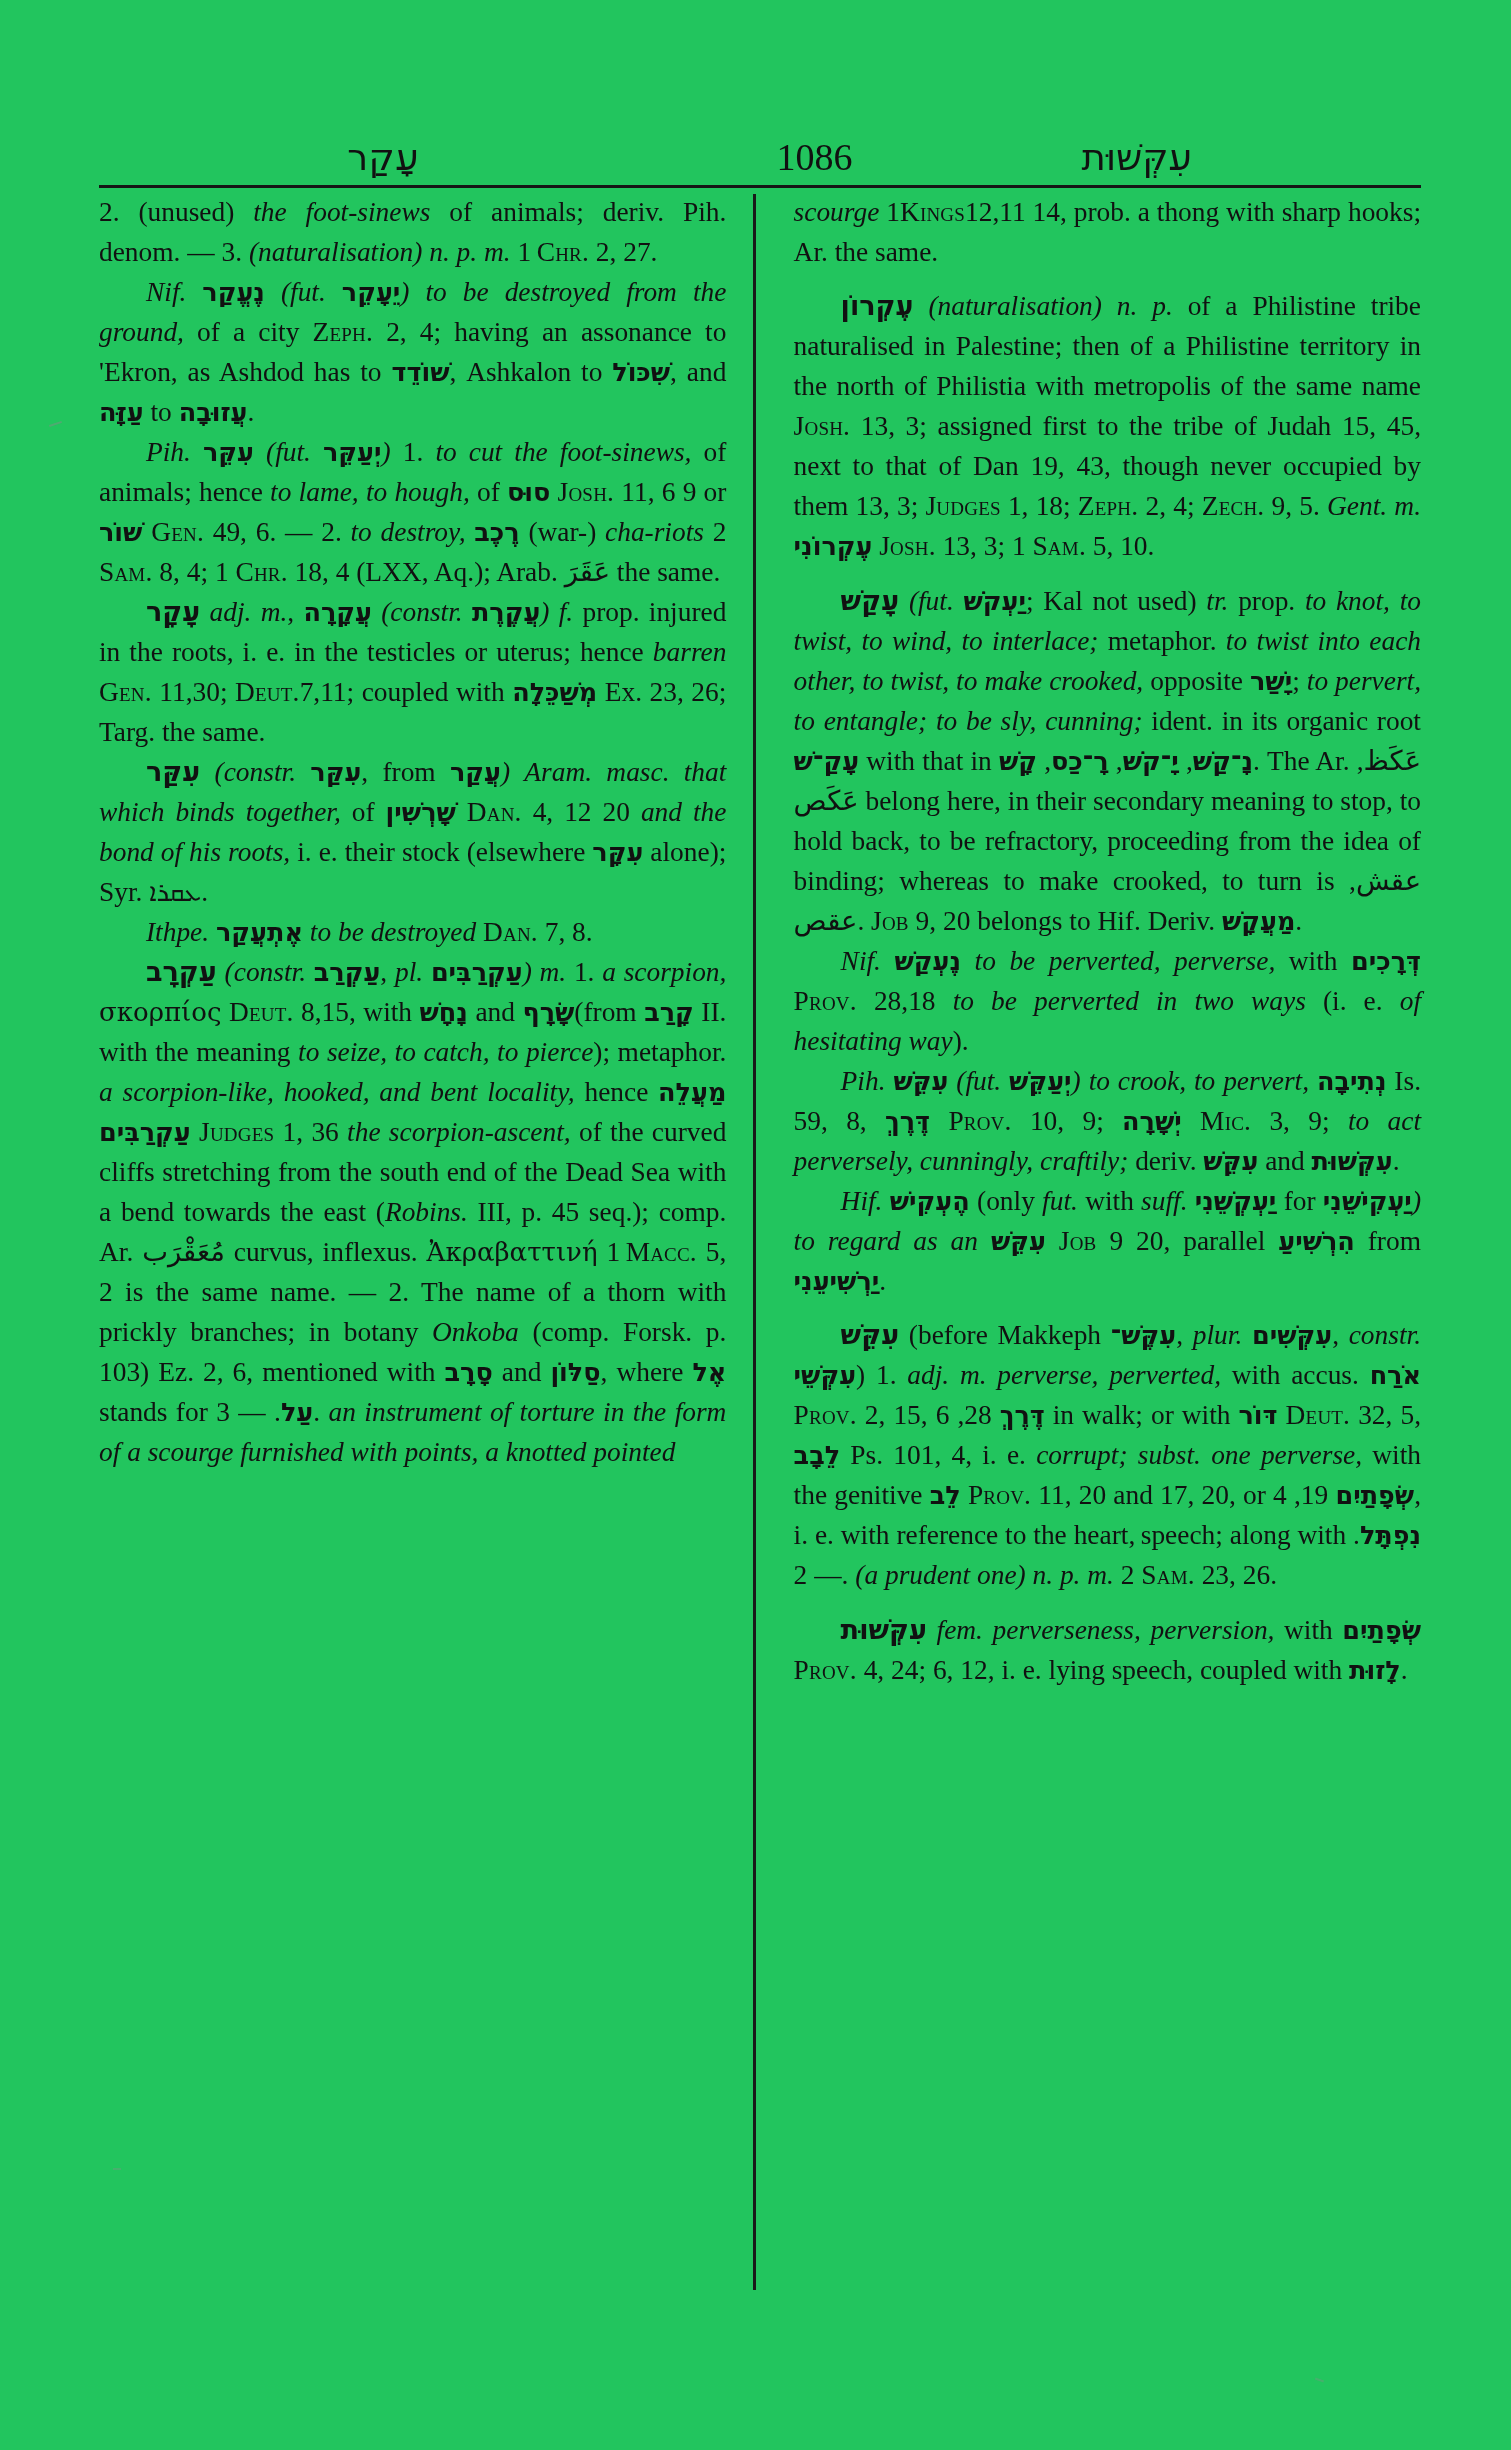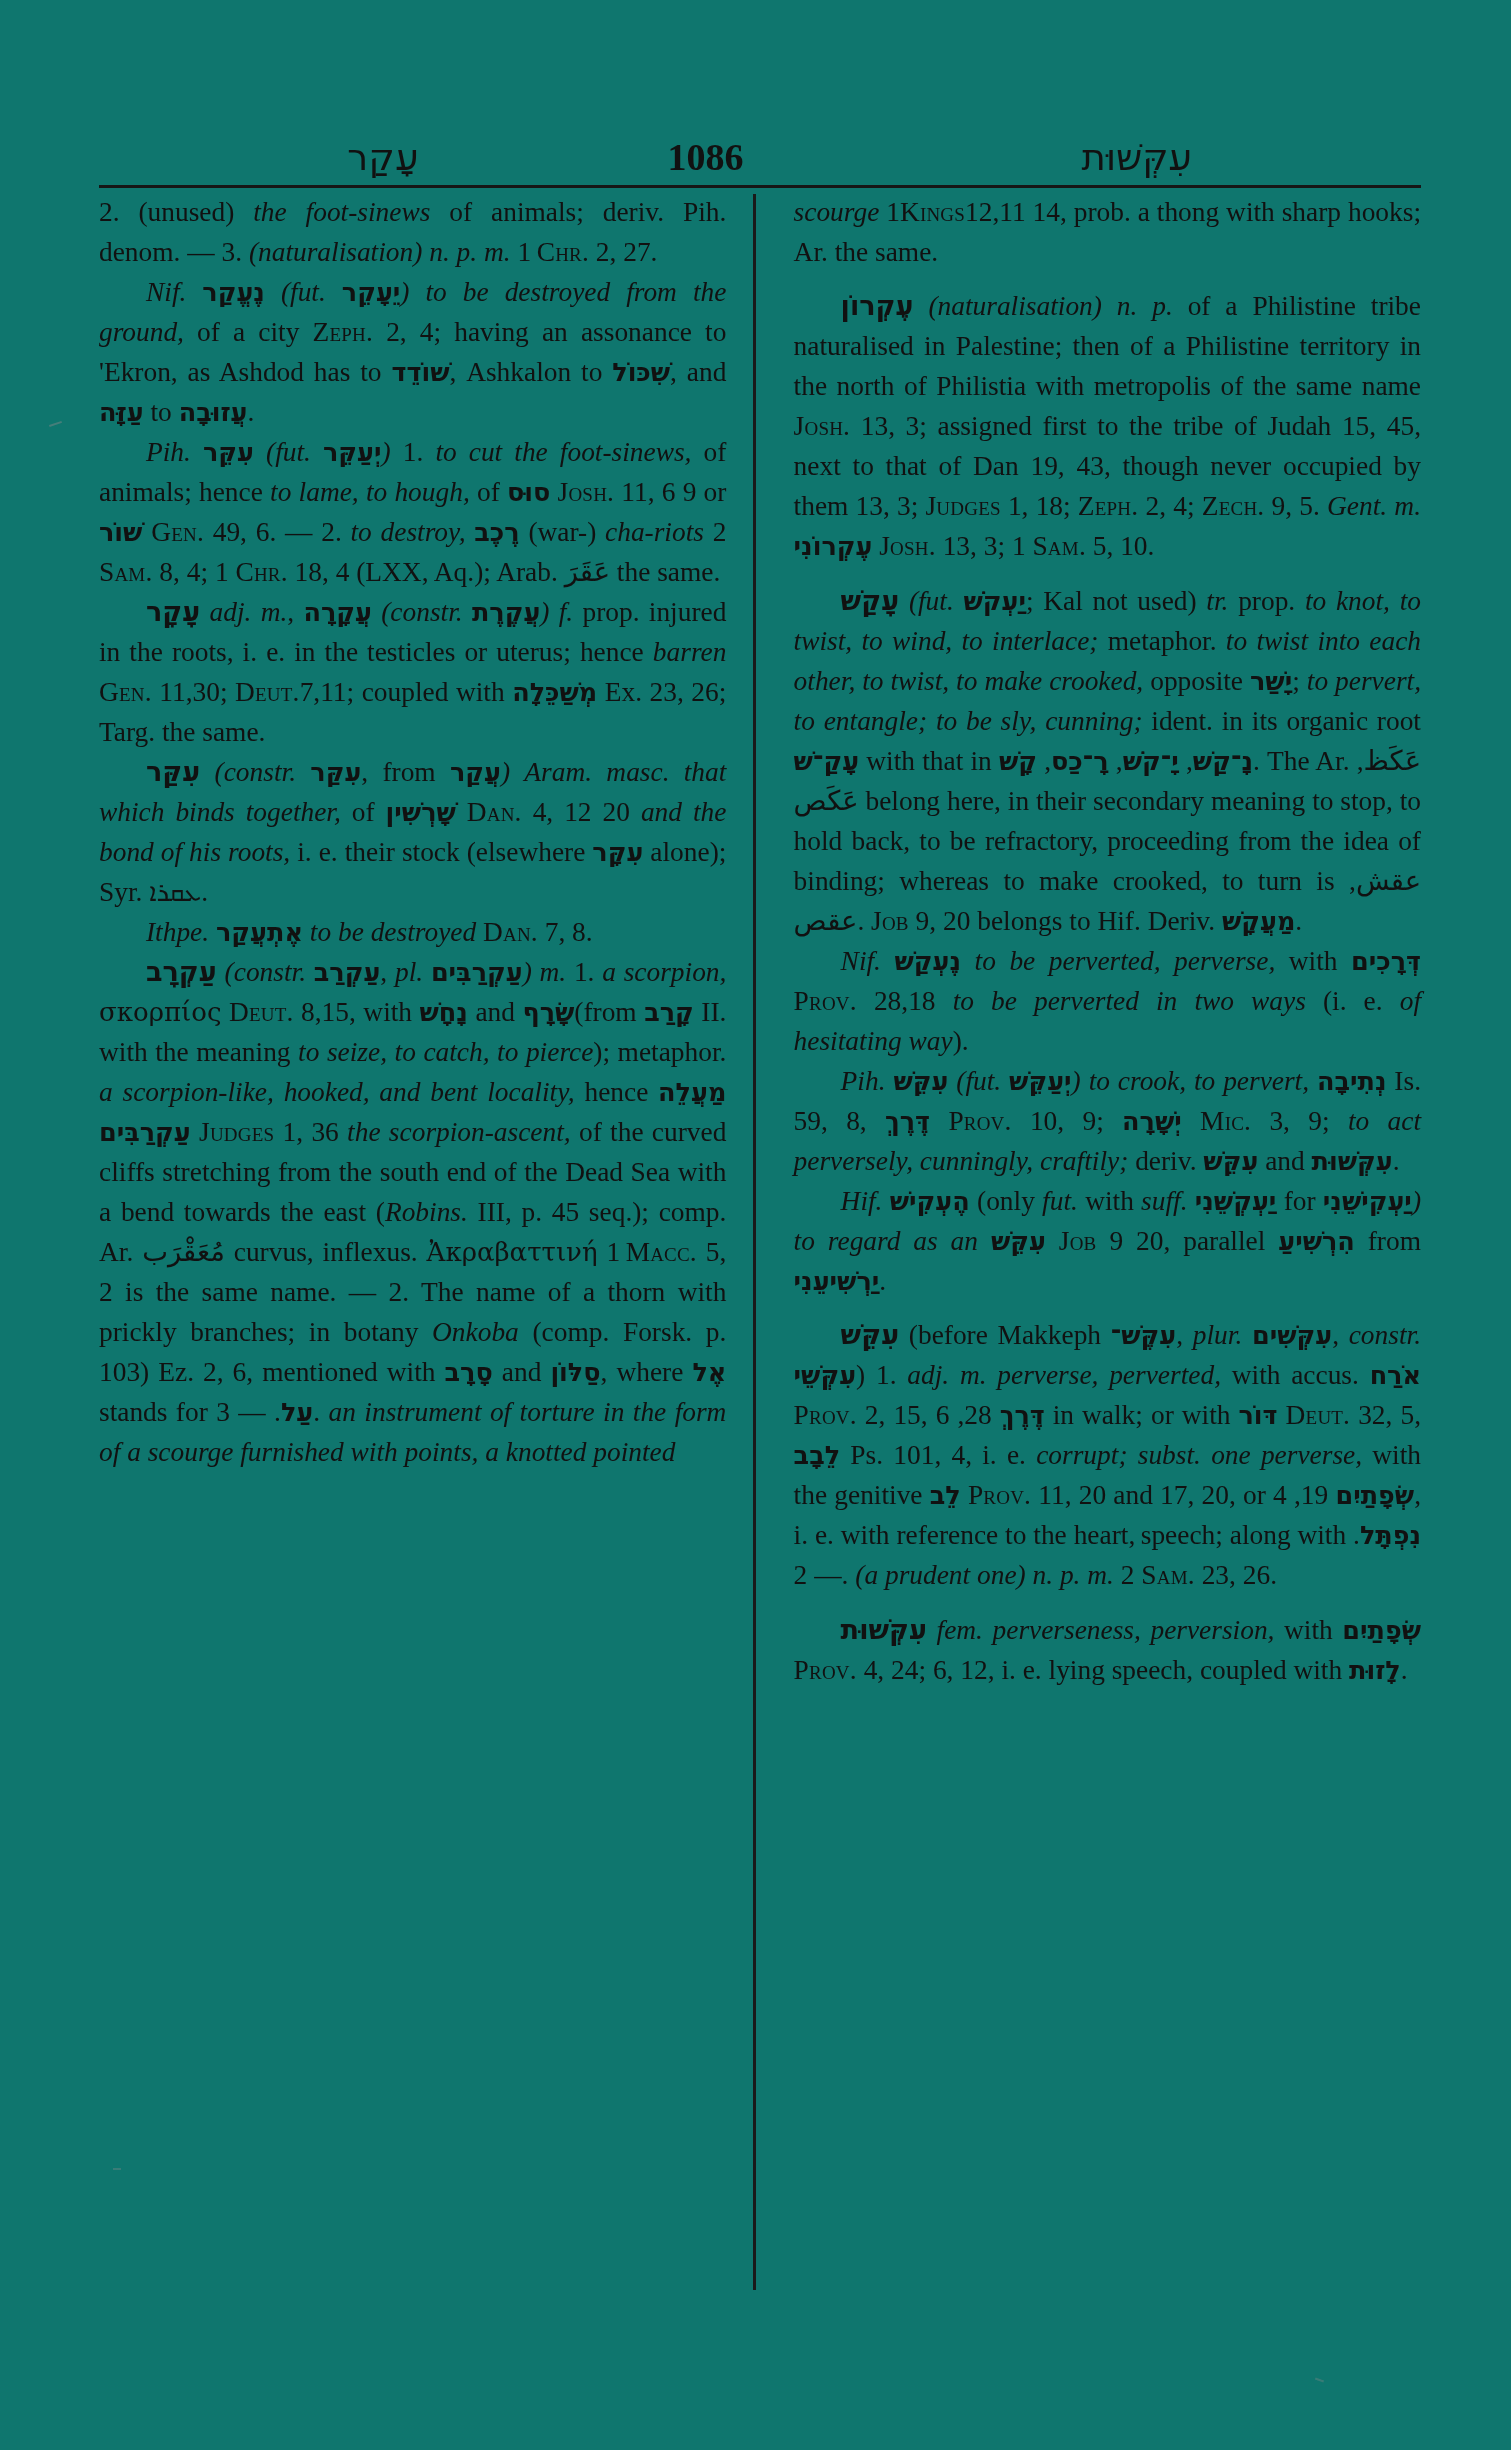--- a/index.html
+++ b/index.html
@@ -13,21 +13,21 @@
     font-family: "Liberation Serif", "DejaVu Serif", serif;
     color: #111111;
     position: relative;
     overflow: hidden;
   }
   .page {
     position: absolute;
     left: 0; top: 0;
     width: 1512px;
     height: 2450px;
-    background: #0f766e;
+    background: #22c55e;
   }
 
   
   .header {
     position: absolute;
     left: 99px;
     top: 106px;
     width: 1322px;
     height: 70px;
     display: flex;
@@ -35,24 +35,24 @@
   }
   .head-left {
     width: 43%;
     text-align: center;
     font-size: 37px;
     line-height: 1;
     letter-spacing: 0.4px;
   }
   .head-mid {
     width: 14%;
-    text-align: left;
+    text-align: right;
     font-size: 38px;
     line-height: 1;
-    font-weight: 700;
+    font-weight: 400;
   }
   .head-right {
     width: 43%;
     text-align: center;
     font-size: 37px;
     line-height: 1;
   }
   .heb { font-family: "DejaVu Sans", "Liberation Sans", sans-serif; }
 
   .rule {

